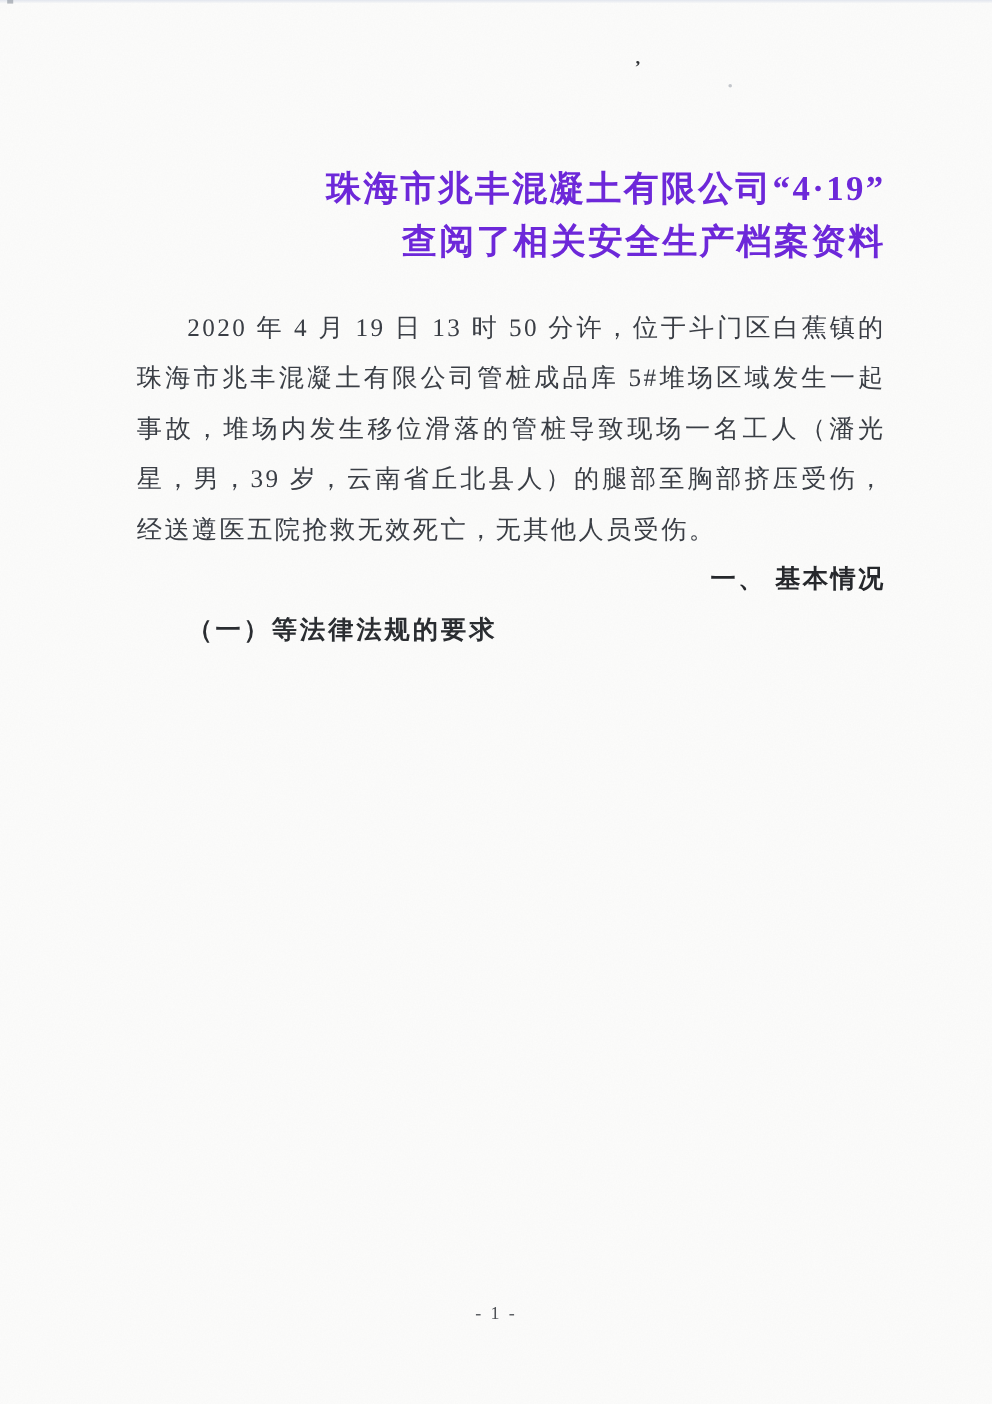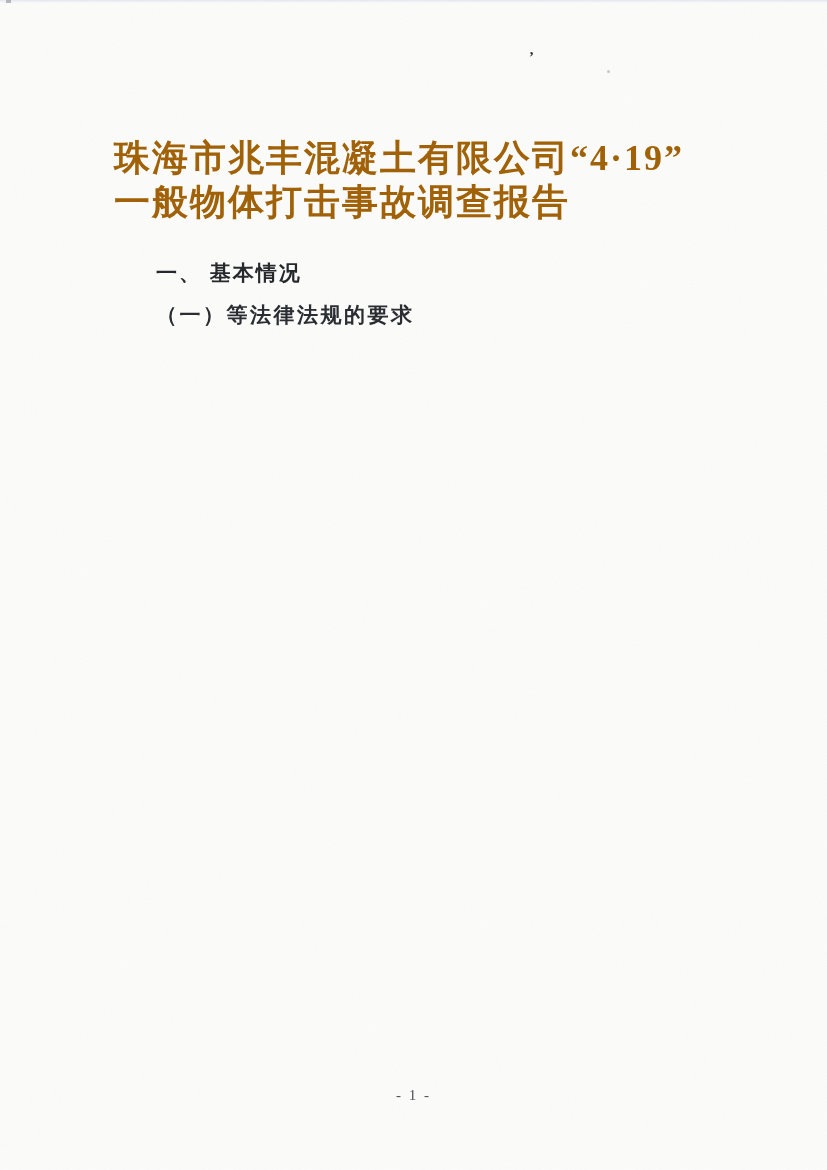--- a/index.html
+++ b/index.html
@@ -47,46 +47,47 @@
     background: #c3c6cb;
   }
   .content {
     position: absolute;
     left: 114px;
     top: 136px;
     width: 624px;
   }
   .title {
     margin: 0 0 28px 0;
-    text-align: left;
-    font-size: 36px;
+    text-align: right;
+    font-size: 29px;
     line-height: 44px;
     font-weight: 700;
     letter-spacing: 2px;
-    color: #a16207;
+    color: #6d28d9;
   }
   .title-line { display: block; white-space: nowrap; }
   .body-para {
     margin: 0;
     font-size: 21px;
     line-height: 42px;
     letter-spacing: 2px;
     text-align: justify;
     text-indent: 2em;
     color: #3a3e45;
   }
   .section-heading {
     margin: 0;
     font-family: "Liberation Sans", sans-serif;
     font-size: 21px;
     line-height: 42px;
     font-weight: 700;
     letter-spacing: 2px;
     text-indent: 2em;
     color: #26282c;
+    text-align: right;
   }
   .subsection-heading {
     margin: 0;
     font-size: 21px;
     line-height: 42px;
     font-weight: 700;
     letter-spacing: 2.5px;
     text-indent: 2em;
     color: #2a2d31;
   }
@@ -122,23 +123,24 @@
 
   <div class="scan-edge"></div>
   <div class="corner-speck"></div>
   <div class="stray-mark">’</div>
   <div class="dot-speck"></div>
 
   <div class="content">
 
     <h1 class="title">
       <span class="title-line">珠海市兆丰混凝土有限公司“4·19”</span>
-      <span class="title-line">一般物体打击事故调查报告</span>
+      <span class="title-line">查阅了相关安全生产档案资料</span>
     </h1>
 
+    <p class="body-para">2020 年 4 月 19 日 13 时 50 分许，位于斗门区白蕉镇的珠海市兆丰混凝土有限公司管桩成品库 5#堆场区域发生一起事故，堆场内发生移位滑落的管桩导致现场一名工人（潘光星，男，39 岁，云南省丘北县人）的腿部至胸部挤压受伤，经送遵医五院抢救无效死亡，无其他人员受伤。</p>
 
 
 
     <h2 class="section-heading">一、 基本情况</h2>
 
     <h3 class="subsection-heading">（一）等法律法规的要求</h3>
 
   </div>
 
   <div class="footer">- 1 -</div>

